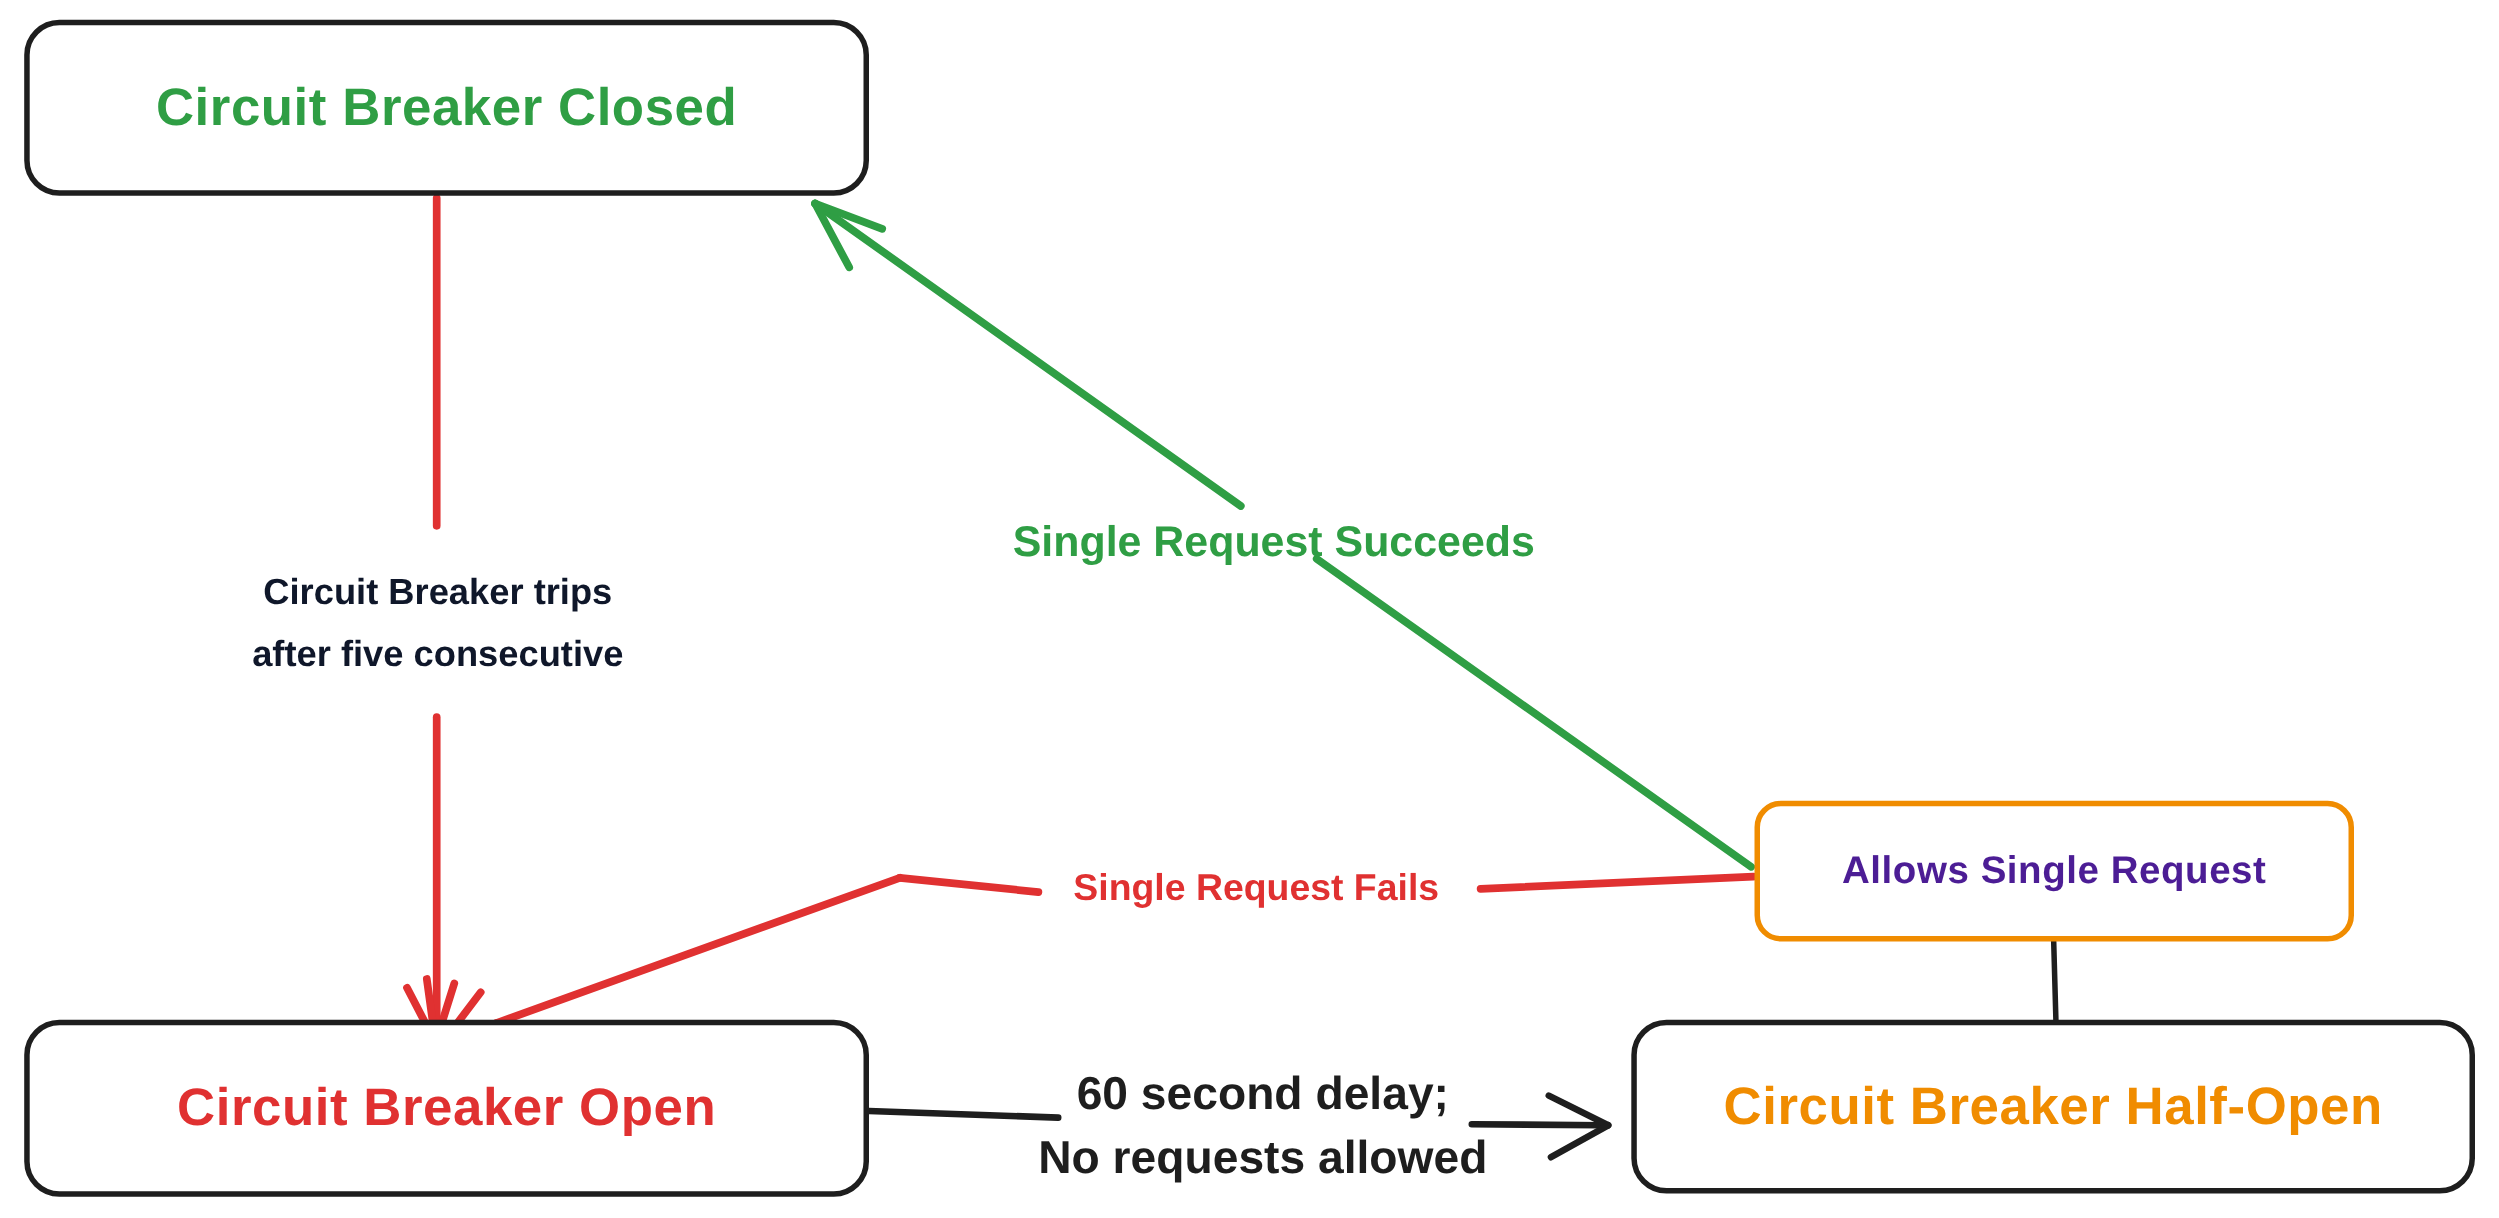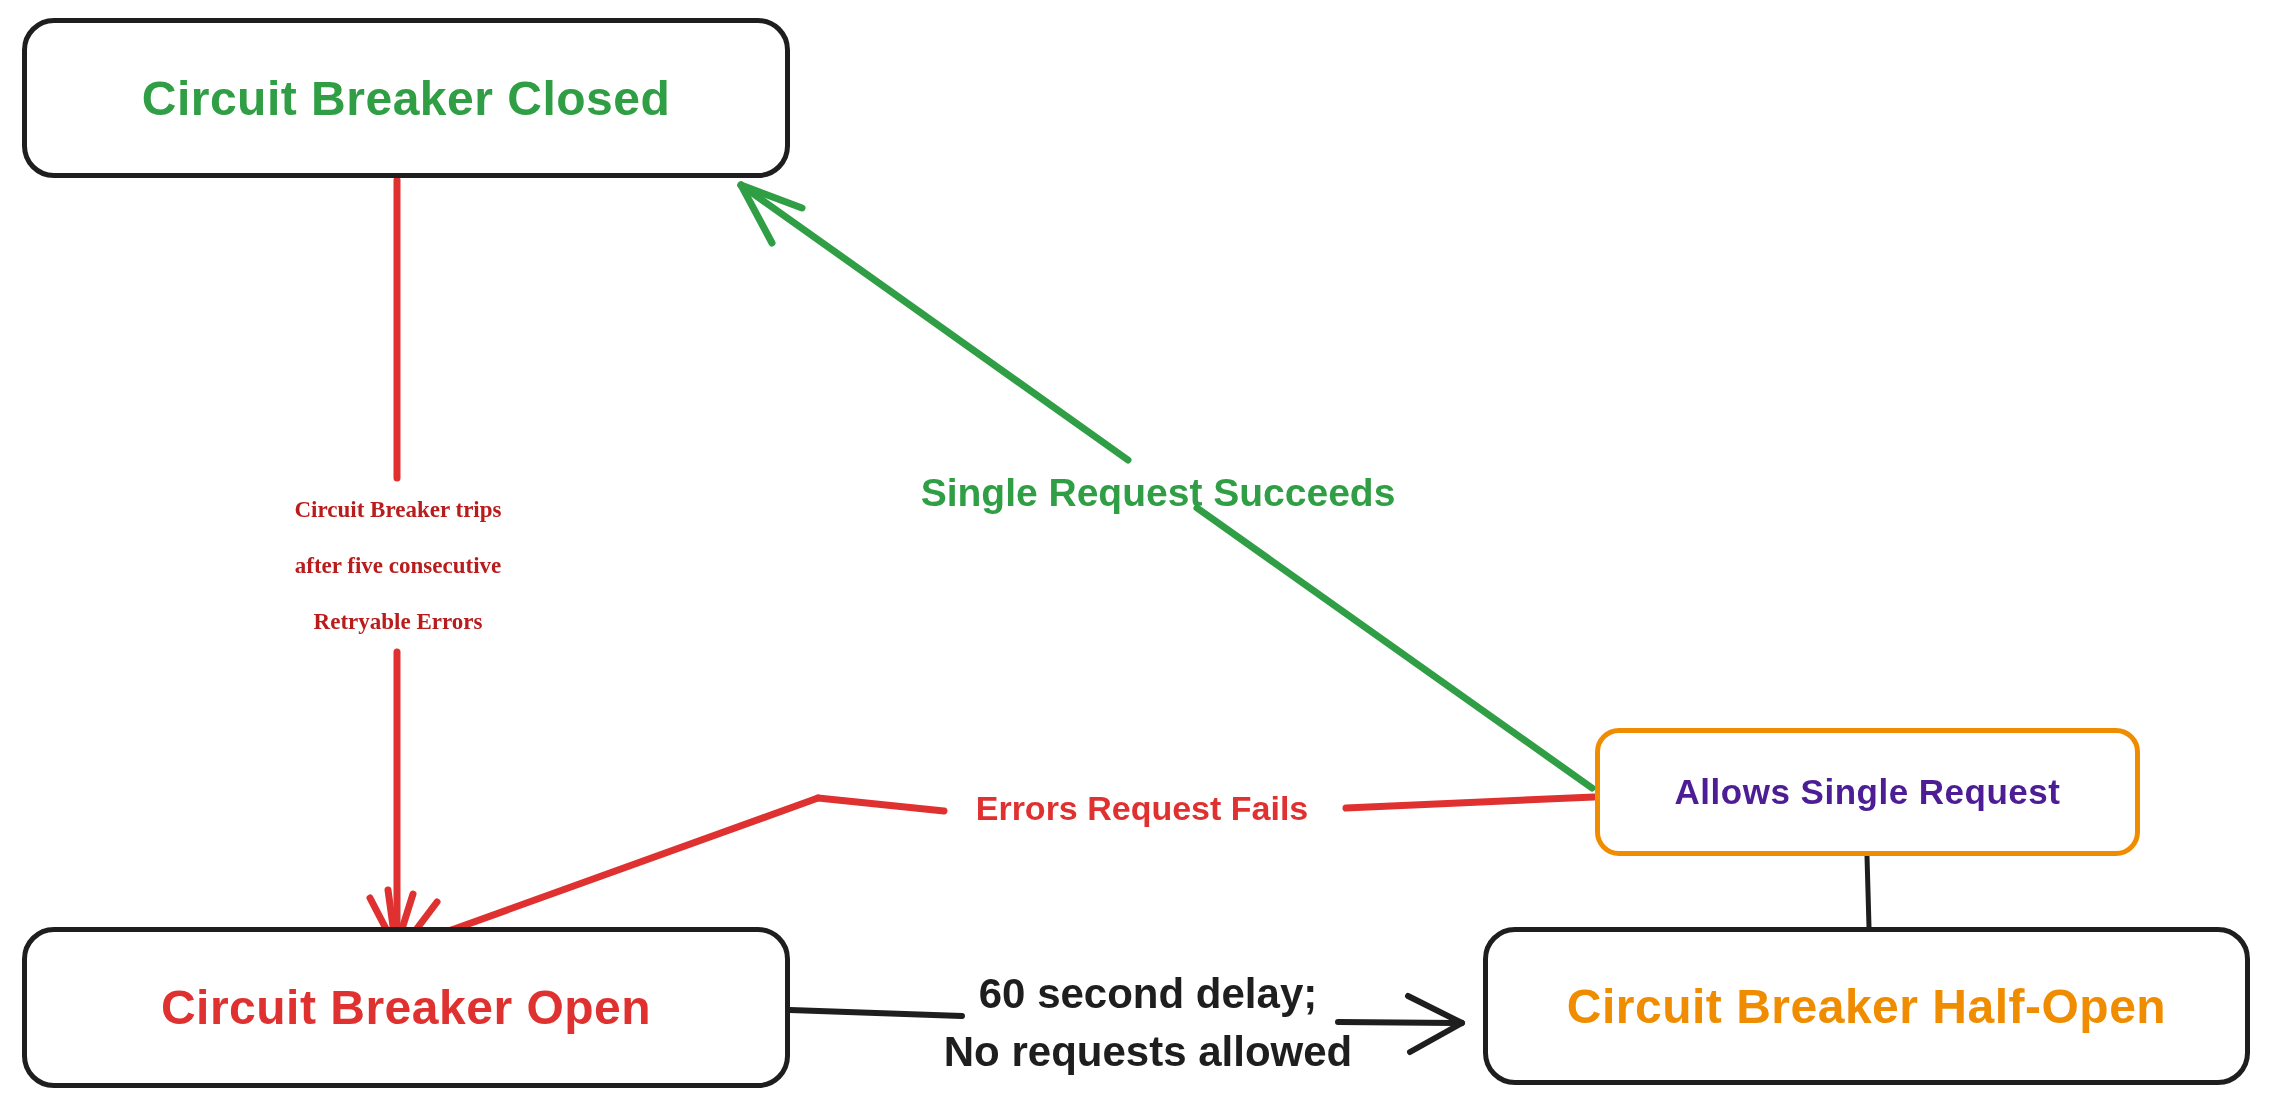--- a/index.html
+++ b/index.html
@@ -27,21 +27,21 @@
   .node.open .title{color:#e03131;}
   .node.halfopen .title{color:#f08c00;}
   .node.allows{
     border:5px solid #f08c00;border-radius:24px;
   }
   .node.allows .title{color:#4c1d95;font-size:35px;}
   .edge-label{
     position:absolute;transform:translate(-50%,-50%);
     text-align:center;font-weight:700;white-space:nowrap;
   }
-  .edge-label.trip{color:#b91c1c;font-size:23px;line-height:56px;font-family:Liberation Serif, serif;}
+  .edge-label.trip{color:#0f172a;font-size:33px;line-height:56px;}
   .edge-label.succeeds{color:#2f9e44;font-size:39px;}
   .edge-label.fails{color:#e03131;font-size:34px;}
   .edge-label.delay{color:#1e1e1e;font-size:42px;line-height:58px;}
 </style>
 </head>
 <body>
 
 <div class="canvas">
 
   <svg class="edges" viewBox="0 0 2272 1107" fill="none" stroke-linecap="round" stroke-linejoin="round">
@@ -93,25 +93,24 @@
     <div class="title">Circuit Breaker Half-Open</div>
   </div>
 
   <div class="node allows" style="left:1595px;top:728px;width:545px;height:128px;">
     <div class="title">Allows Single Request</div>
   </div>
 
   <div class="edge-label trip" style="left:398px;top:566px;">
     <div>Circuit Breaker trips</div>
     <div>after five consecutive</div>
-    <div>Retryable Errors</div>
   </div>
 
   <div class="edge-label succeeds" style="left:1158px;top:493px;">Single Request Succeeds</div>
 
-  <div class="edge-label fails" style="left:1142px;top:808px;">Errors Request Fails</div>
+  <div class="edge-label fails" style="left:1142px;top:808px;">Single Request Fails</div>
 
   <div class="edge-label delay" style="left:1148px;top:1023px;">
     <div>60 second delay;</div>
     <div>No requests allowed</div>
   </div>
 
 </div>
 
 </body></html>

